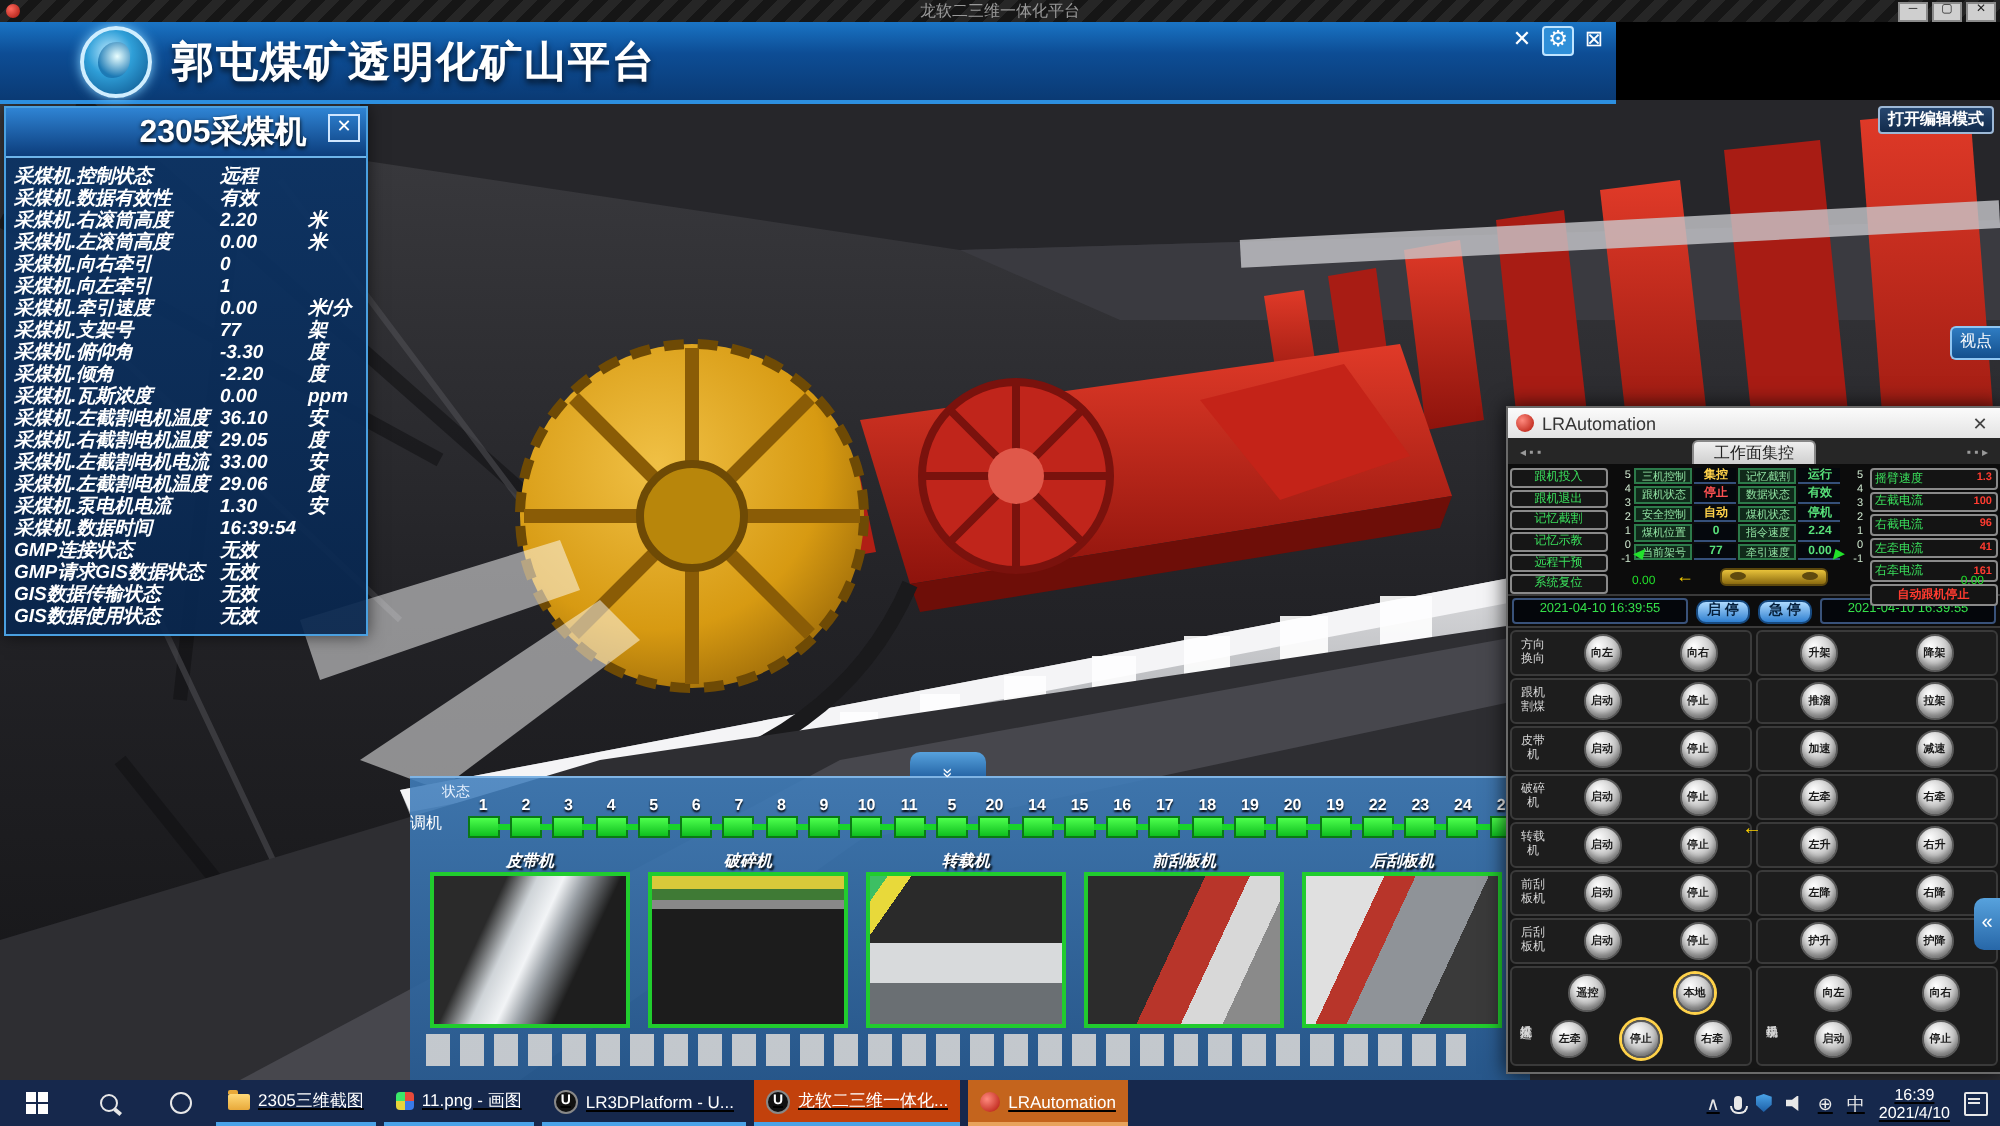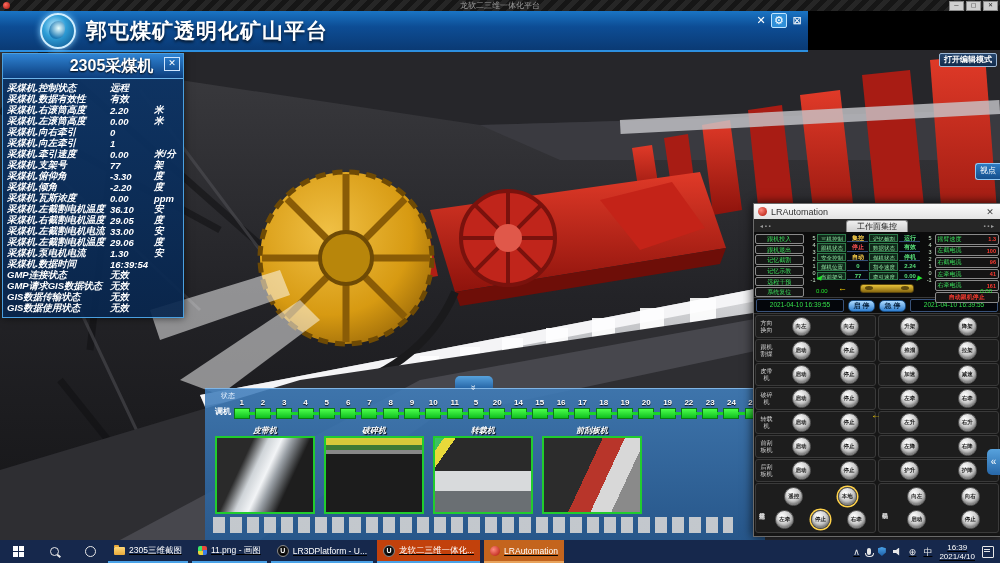--- a/index.html
+++ b/index.html
@@ -133,21 +133,21 @@
   
   #campanel{position:absolute;left:205px;top:388px;width:560px;height:152px;z-index:28;
     background:linear-gradient(180deg,rgba(64,126,188,.88),rgba(38,92,150,.88));
     border-top:1px solid #7fb4e4;}
   #cam-collapse{position:absolute;left:455px;top:376px;width:38px;height:12px;z-index:29;
     background:linear-gradient(180deg,#57a2dd,#2767a8);border-radius:5px 5px 0 0;color:#fff;
     text-align:center;}
   #cam-collapse span{display:inline-block;transform:rotate(-90deg);font-size:9px;line-height:11px;}
   #cam-status{position:absolute;left:16px;top:2px;color:#e8f2ff;font-size:7px;}
   #cam-numrow{position:absolute;left:0px;top:9px;width:560px;height:26px;display:flex;align-items:flex-start;}
-  #cam-rowlabel{width:26px;color:#fff;font-size:8px;font-weight:bold;text-align:right;padding-top:8px;}
+  #cam-rowlabel{width:26px;color:#fff;font-size:8px;font-weight:normal;padding-top:8px;}
   #cam-nums{flex:1;display:flex;}
   .camnum{width:21.3px;display:flex;flex-direction:column;align-items:center;}
   .camnum span{color:#fff;font-size:8px;font-weight:bold;line-height:9px;text-shadow:0 1px 1px #000;}
   .camnum i{display:block;width:14px;height:9px;background:linear-gradient(180deg,#4dff4d,#0fbf1f);
     border:1px solid #0a7a14;margin-top:1px;position:relative;}
   .camnum:not(:last-child) i:after{content:"";position:absolute;left:14px;top:3px;width:7px;height:3px;background:#19d42a;}
   #cams{position:absolute;left:10px;top:36px;display:flex;gap:9px;}
   .cam{width:100px;}
   .cam .clab{color:#fff;font-size:8px;font-weight:bold;font-style:italic;text-align:center;
     height:11px;text-shadow:1px 1px 1px #000;}
@@ -808,20 +808,24 @@
       <div class="cimg"></div>
     </div>
       <div class="cam">
       <div class="clab">转载机</div>
       <div class="cimg"></div>
     </div>
       <div class="cam">
       <div class="clab">前刮板机</div>
       <div class="cimg"></div>
     </div>
+      <div class="cam">
+      <div class="clab">后刮板机</div>
+      <div class="cimg"></div>
+    </div>
     </div>
   <div id="cam-strip"></div>
 </div>
 <div id="side-tab">«</div>
 
 <div id="taskbar">
   <div class="tb-icon">
     <span class="win-logo">
         <i></i>
         <i></i>

